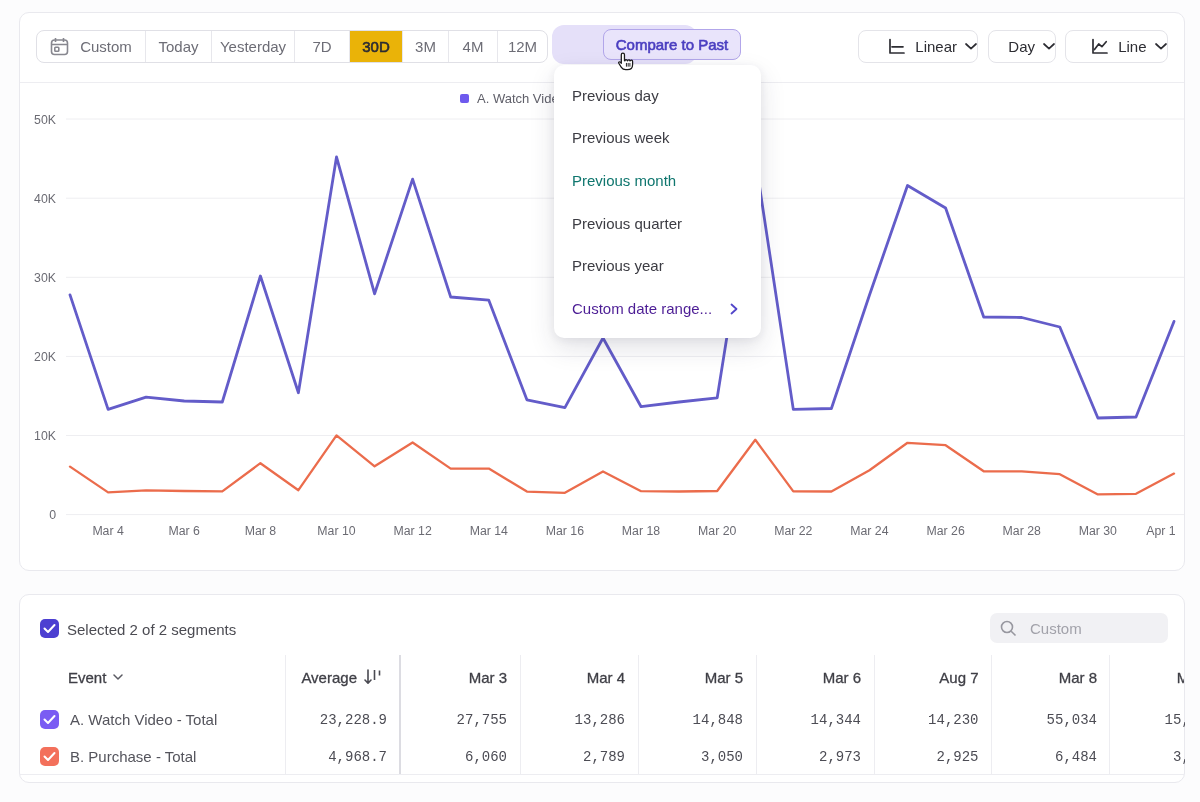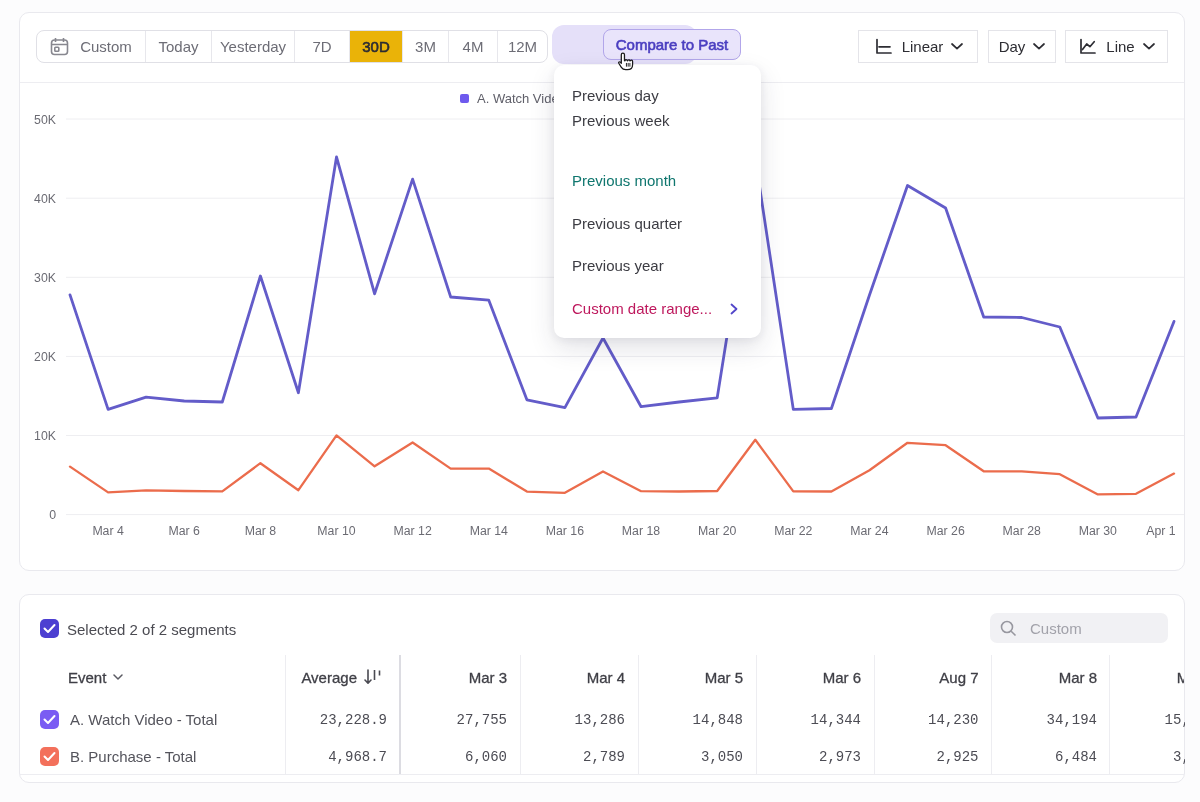--- a/index.html
+++ b/index.html
@@ -1,20 +1,20 @@
 <!DOCTYPE html>
 <html><head>
 <meta charset="utf-8">
 <style>
   html,body{margin:0;padding:0;}
   body{width:1200px;height:802px;background:#fcfcfd;font-family:"Liberation Sans",sans-serif;overflow:hidden;}
   #page{position:relative;width:1200px;height:802px;}
   .abs{position:absolute;}
   .card{position:absolute;background:#fff;border:1px solid #e9e9ee;border-radius:10px;box-sizing:border-box;}
-  .btn{position:absolute;box-sizing:border-box;border:1px solid #e4e4e9;border-radius:0;background:#fff;display:flex;align-items:center;justify-content:center;color:#2d2d33;font-size:15px;}
+  .btn{position:absolute;box-sizing:border-box;border:1px solid #e4e4e9;border-radius:8px;background:#fff;display:flex;align-items:center;justify-content:flex-end;color:#2d2d33;font-size:15px;}
   .seg{display:flex;align-items:center;justify-content:center;box-sizing:border-box;color:#6d6d76;font-size:15px;height:100%;}
   .seg+.seg{border-left:1px solid #e7e7ec;}
   .num{font-family:"Liberation Mono",monospace;font-size:14px;color:#4c4c54;position:absolute;text-align:right;}
   .hdr{position:absolute;font-size:15px;color:#3f3f46;text-align:right;-webkit-text-stroke:0.3px #3f3f46;}
   .vline{position:absolute;width:1px;background:#ededf1;top:655px;height:119px;}
 </style>
 </head>
 <body>
 <div id="page">
 
@@ -108,25 +108,25 @@
       <path d="M5.5 12.5 l4.2 -5.5 l3.2 2.7 l4.3 -5" stroke-linecap="round" stroke-linejoin="round"></path>
     </svg>
     Line
     <svg width="12" height="7" viewBox="0 0 12 7" fill="none" stroke="#2d2d33" stroke-width="1.7" style="margin-left:8px;">
         <path d="M1 1 l5 4.6 l5 -4.6" stroke-linecap="round" stroke-linejoin="round"></path>
       </svg>
   </div>
 
   <div class="abs" style="left:554px;top:65px;width:207px;height:273px;background:#fff;border-radius:10px;box-shadow:0 10px 26px rgba(40,40,70,.13),0 2px 8px rgba(40,40,70,.07);"></div>
   <div class="abs" style="left:572px;top:87px;font-size:15px;color:#3c3c43;">Previous day</div>
-  <div class="abs" style="left:572px;top:112px;font-size:15px;color:#3c3c43;text-align:right;">Previous week</div>
+  <div class="abs" style="left:572px;top:129px;font-size:15px;color:#3c3c43;text-align:right;">Previous week</div>
   <div class="abs" style="left:572px;top:172px;font-size:15px;color:#0f766e;">Previous month</div>
   <div class="abs" style="left:572px;top:215px;font-size:15px;color:#3c3c43;">Previous quarter</div>
   <div class="abs" style="left:572px;top:257px;font-size:15px;color:#3c3c43;">Previous year</div>
-  <div class="abs" style="left:572px;top:300px;font-size:15px;color:#be185d;">Custom date range...</div>
+  <div class="abs" style="left:572px;top:300px;font-size:15px;color:#4c1d95;">Custom date range...</div>
   <svg class="abs" style="left:730px;top:303px;" width="8" height="12" viewBox="0 0 8 12" fill="none" stroke="#5246c9" stroke-width="1.8">
       <path d="M1.5 1.5 l5 4.5 l-5 4.5" stroke-linecap="round" stroke-linejoin="round"></path>
     </svg>
 
   <svg class="abs" style="left:615.5px;top:52px;" width="18" height="19" viewBox="0 0 34 36">
     <path d="M10 5 C10 3.3 11.3 2 13 2 C14.7 2 16 3.3 16 5 L16 16.5 L16.9 16.6 C17.1 15 18.6 14.2 19.9 14.7 C20.6 15 21.1 15.6 21.2 16.4 L22 16.6 C22.3 15.2 23.7 14.5 25 15 C25.7 15.3 26.2 15.9 26.3 16.7 L27 16.9 C27.4 15.7 28.6 15.1 29.8 15.5 C30.8 15.9 31.4 16.7 31.4 17.8 L31.4 23.5 C31.4 29.5 27.6 33.5 21.5 33.5 L18.3 33.5 C14.4 33.5 12.1 32 10.1 29 L5.2 21.3 C4 19.4 6.6 17.6 8.2 19.3 L10 21.3 Z" fill="#fff" stroke="#1a1a1a" stroke-width="2.4" stroke-linejoin="round"></path>
     <g stroke="#1a1a1a" stroke-width="1.8" stroke-linecap="round">
         <line x1="19.7" y1="21.5" x2="19.7" y2="27"></line>
         <line x1="23" y1="21.5" x2="23" y2="27"></line>
         <line x1="26.3" y1="21.5" x2="26.3" y2="27"></line>
@@ -180,21 +180,21 @@
   <svg class="abs" style="left:40px;top:710px;" width="19" height="19" viewBox="0 0 19 19" fill="none" stroke="#fff" stroke-width="2">
       <path d="M4.5 9.5 l3.5 3.5 l6.5 -7" stroke-linecap="round" stroke-linejoin="round"></path>
     </svg>
   <div class="abs" style="left:70px;top:711px;font-size:15px;color:#54545c;">A. Watch Video - Total</div>
   <div class="num" style="left:287px;top:712px;width:100px;">23,228.9</div>
   <div class="num" style="left:407px;top:712px;width:100px;">27,755</div>
   <div class="num" style="left:525px;top:712px;width:100px;">13,286</div>
   <div class="num" style="left:643px;top:712px;width:100px;">14,848</div>
   <div class="num" style="left:761px;top:712px;width:100px;">14,344</div>
   <div class="num" style="left:878.5px;top:712px;width:100px;">14,230</div>
-  <div class="num" style="left:997px;top:712px;width:100px;">34,194</div>
+  <div class="num" style="left:997px;top:712px;width:100px;">55,034</div>
   <div class="num" style="left:1115px;top:712px;width:100px;clip-path:inset(0 30px 0 0);">15,274</div>
 
   <div class="abs" style="left:40px;top:747px;width:19px;height:19px;border-radius:5px;background:#f3705b;"></div>
   <svg class="abs" style="left:40px;top:747px;" width="19" height="19" viewBox="0 0 19 19" fill="none" stroke="#fff" stroke-width="2">
       <path d="M4.5 9.5 l3.5 3.5 l6.5 -7" stroke-linecap="round" stroke-linejoin="round"></path>
     </svg>
   <div class="abs" style="left:70px;top:748px;font-size:15px;color:#54545c;">B. Purchase - Total</div>
   <div class="num" style="left:287px;top:749px;width:100px;">4,968.7</div>
   <div class="num" style="left:407px;top:749px;width:100px;">6,060</div>
   <div class="num" style="left:525px;top:749px;width:100px;">2,789</div>

